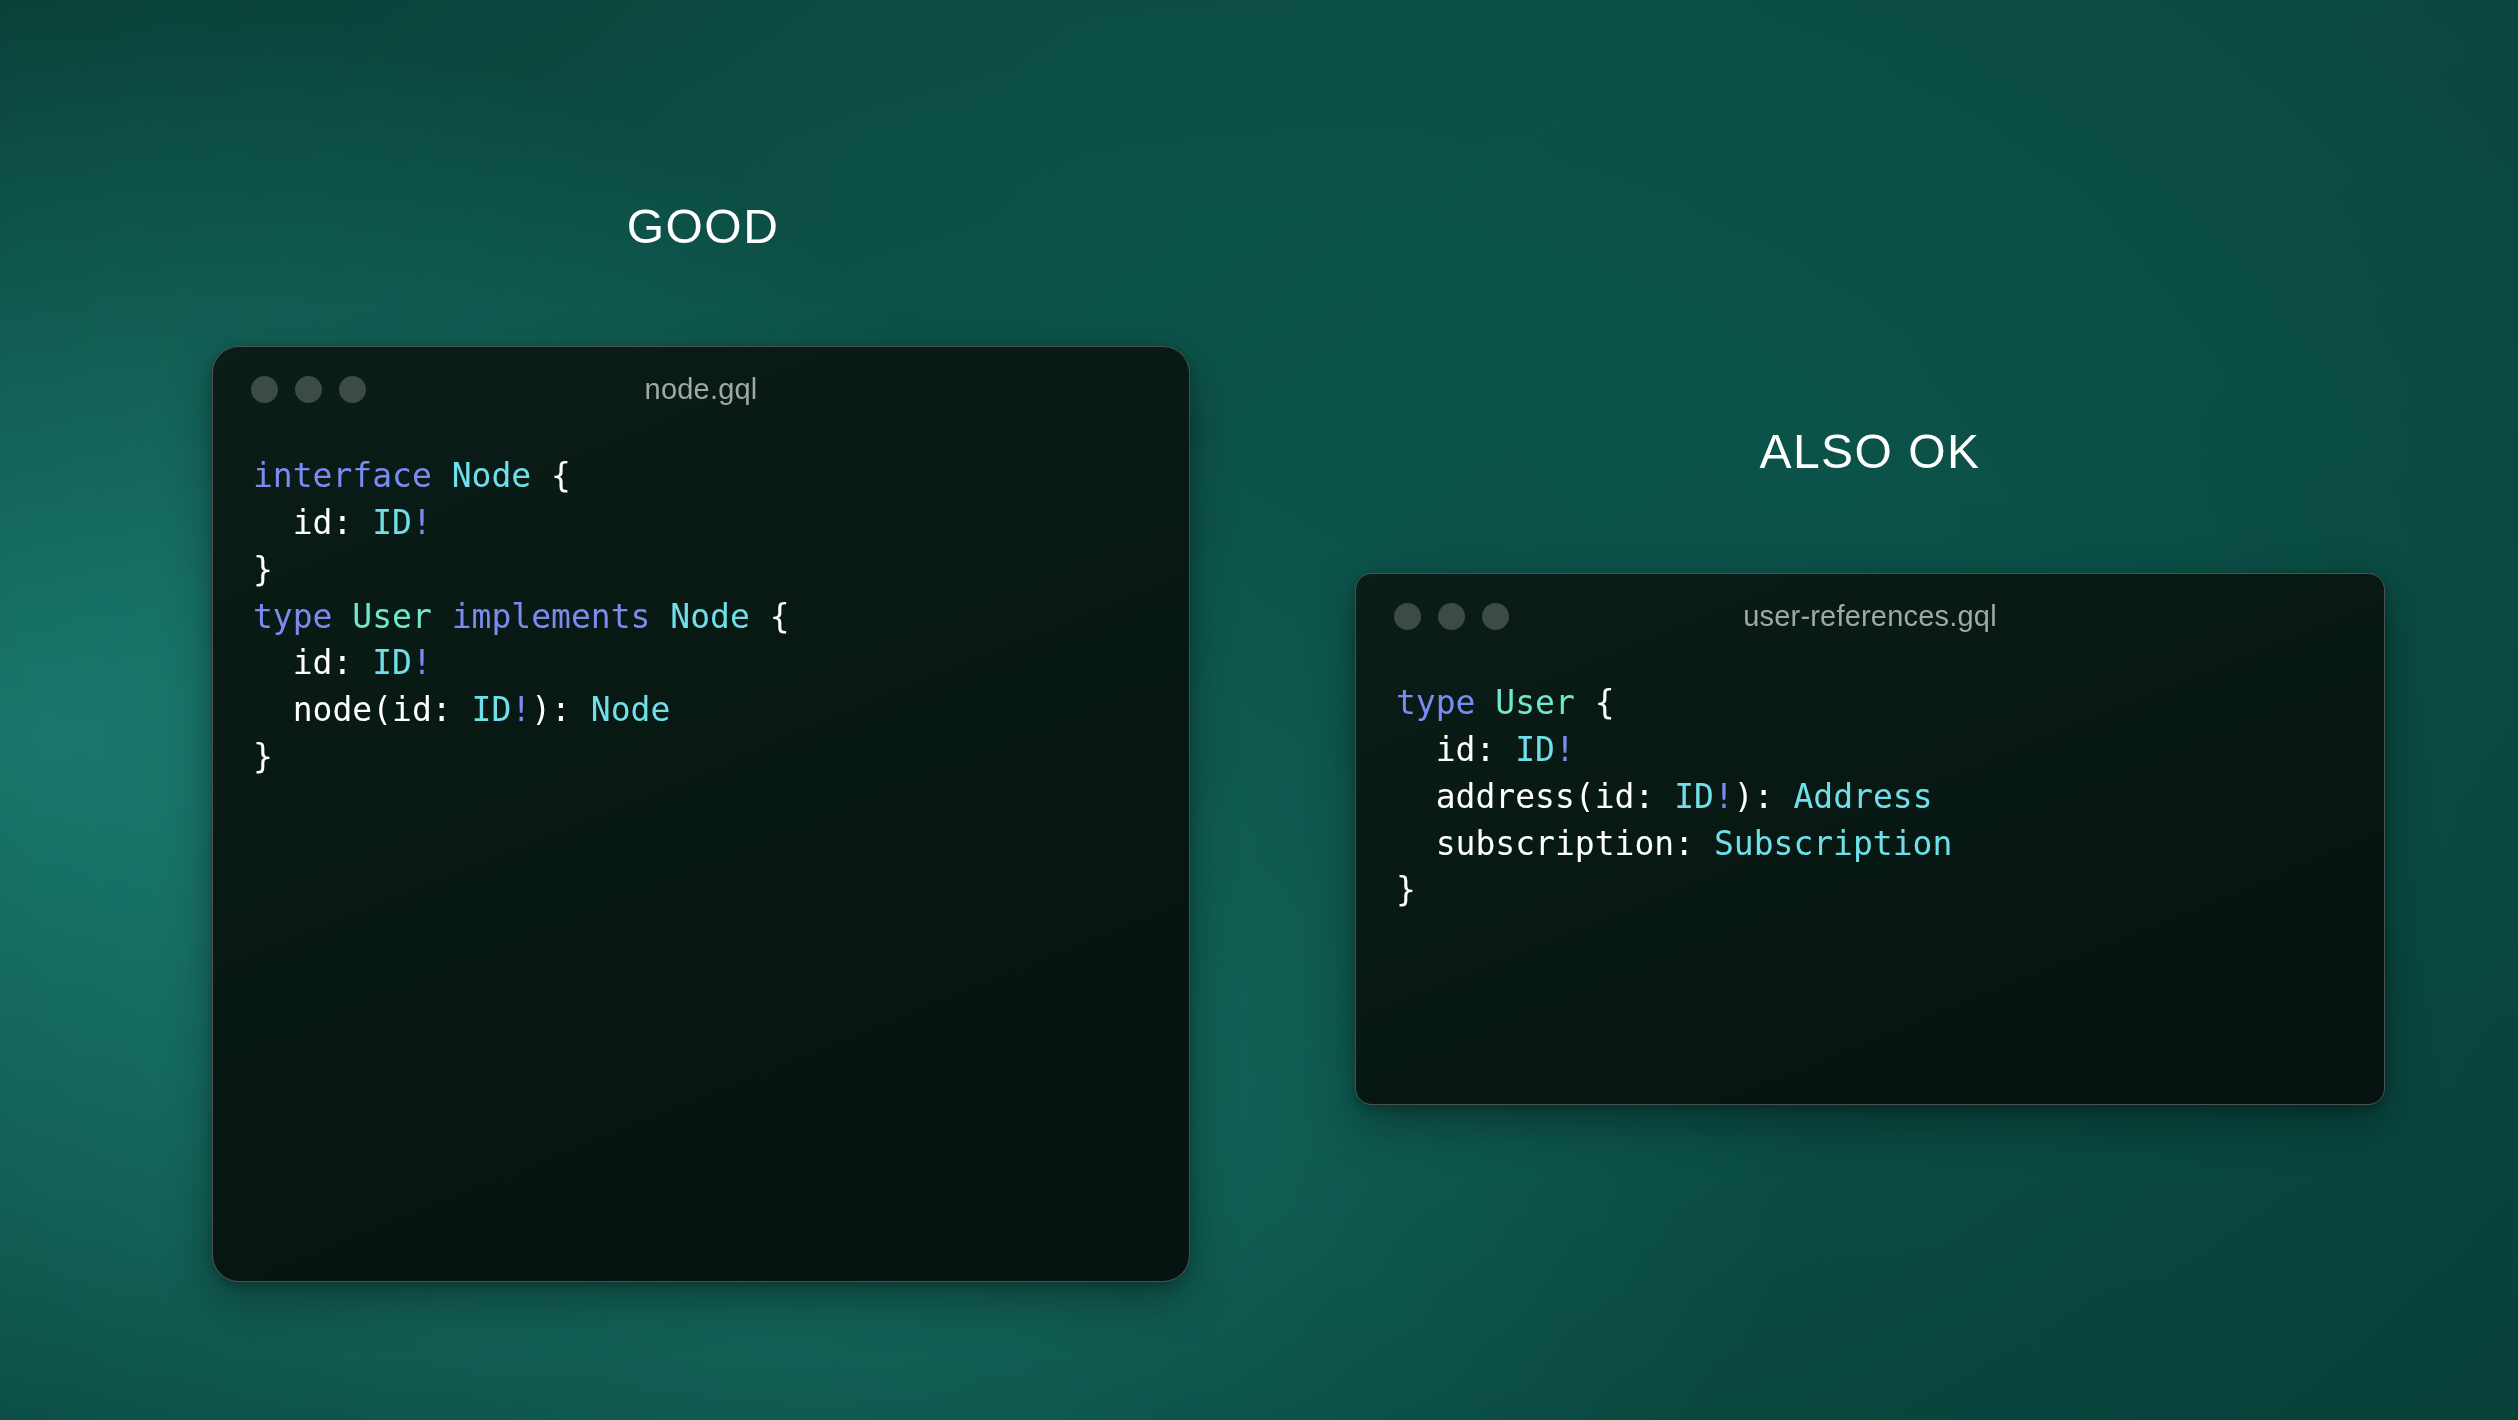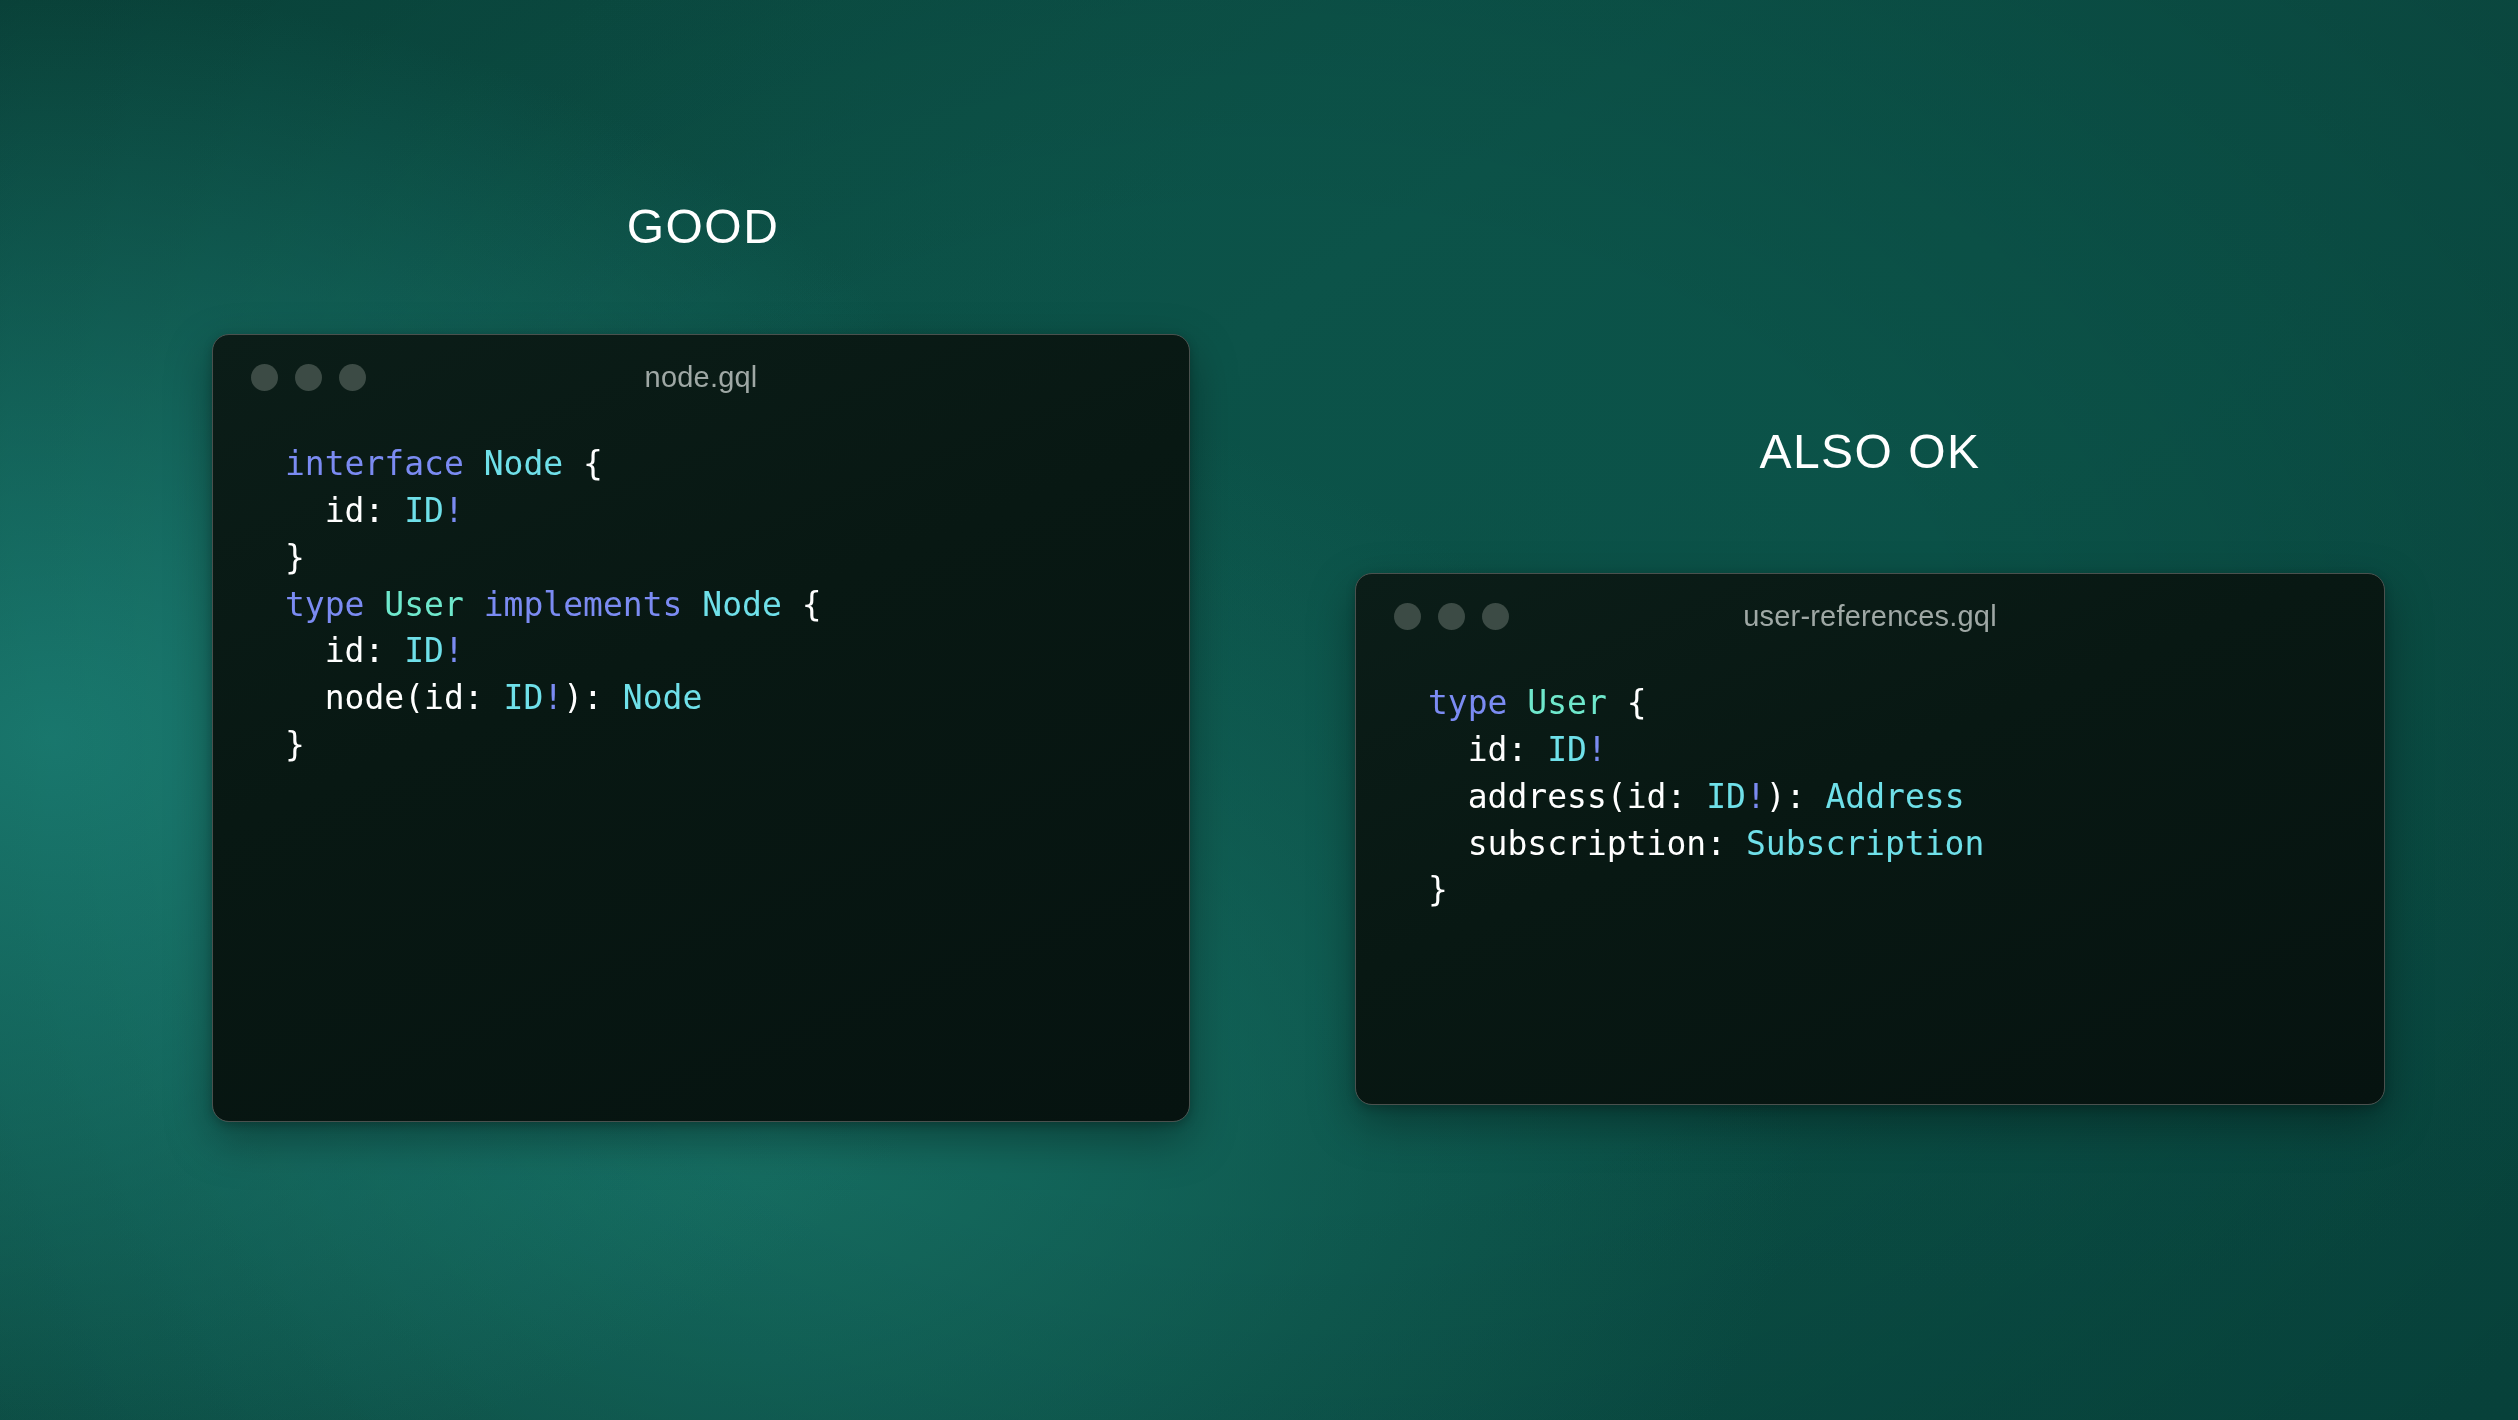--- a/index.html
+++ b/index.html
@@ -95,21 +95,20 @@
     pointer-events: none;
     user-select: none;
   }
   .code-body {
     padding: 22px 0 0 40px;
     font-family: "DejaVu Sans Mono", monospace;
     font-size: 33px;
     line-height: 1.42;
     white-space: pre;
     color: #ffffff;
-    margin-left: 32px;
   }
   .code-line {
     white-space: pre;
   }
 
   
   .tok-kw    { color: #7b8bf2; }
   .tok-type  { color: #6fe0e9; }
   .tok-name  { color: #6fe8cc; }
   .tok-punct { color: #ffffff; }
@@ -121,21 +120,21 @@
 <body>
 
 <div id="stage">
   <div id="bg-base"></div>
   <div id="bg-vignette"></div>
 
   <div class="section" style="left:212px; top:203px; width:982px;">
 
     <div class="heading">GOOD</div>
 
-    <div class="code-window" style="left:0px; top:131px; width:978px; height:788px;">
+    <div class="code-window" style="left:0px; top:143px; width:978px; height:936px;border-radius:27px;">
 
       <div class="titlebar">
         <div class="dots">
           <span class="dot"></span>
           <span class="dot"></span>
           <span class="dot"></span>
         </div>
         <div class="win-title">node.gql</div>
       </div>
 

